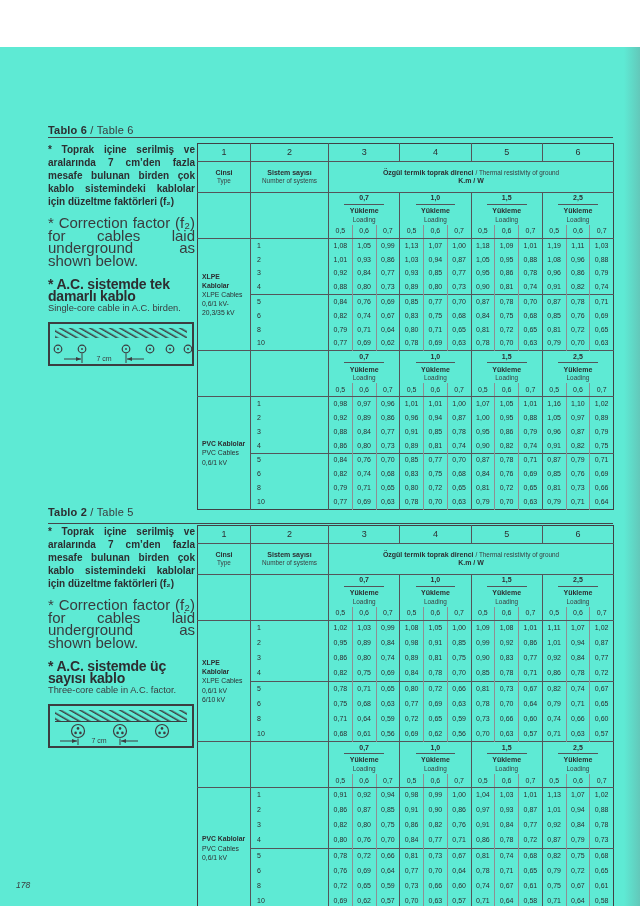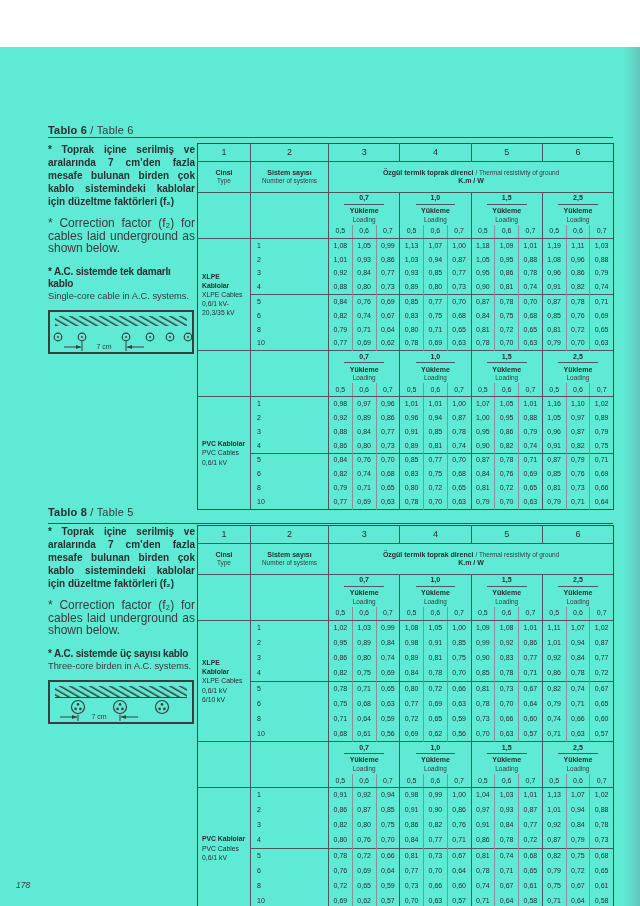--- a/index.html
+++ b/index.html
@@ -7,22 +7,22 @@
     font-family:"Liberation Sans",sans-serif;color:#2d2e31;overflow:hidden;margin-top:47px;}
   .edge{position:absolute;right:0;top:0;width:16px;height:906px;
     background:linear-gradient(to right,rgba(110,112,118,0),rgba(110,112,118,0.28));}
   .ttl{position:absolute;left:48px;font-size:11px;letter-spacing:0.2px;}
   .ttl b{font-weight:bold;}
   .ttl .tr{font-weight:normal;color:#3a3b3e;}
   .rule{position:absolute;left:48px;width:565px;height:1px;background:#45464a;}
   .leftcol{position:absolute;left:48px;width:147px;}
   .leftcol p{margin:0;}
   .intro{font-weight:bold;font-size:10px;line-height:13px;text-align:justify;margin-bottom:9px !important;}
-  .corr{font-size:12px;line-height:12.5px;text-align:justify;color:#3a3b3e;margin-bottom:11px !important;}
-  .acb{font-weight:bold;font-size:10px;line-height:12px;letter-spacing:-0.2px;}
+  .corr{font-size:15px;line-height:12.5px;text-align:justify;color:#3a3b3e;margin-bottom:11px !important;}
+  .acb{font-weight:bold;font-size:14px;line-height:12px;letter-spacing:-0.2px;}
   .acp{font-size:9.3px;line-height:12px;color:#3a3b3e;margin-bottom:8px !important;}
   .diag{margin-top:2px;}
   .gridwrap{position:absolute;left:197px;}
   .ct{border-collapse:collapse;table-layout:fixed;width:416px;font-size:7px;
       border:1.5px solid #404145;}
   .ct col.w1{width:53px;} .ct col.w2{width:78px;} .ct col.wn{width:23.75px;}
   .ct td{border-left:1px solid #8e8f93;text-align:center;vertical-align:middle;
       padding:0;line-height:1.18;overflow:hidden;}
   .ct td.gb{border-left:1px solid #54555a;}
   .ct td.nb{border-left:none;}
@@ -52,21 +52,21 @@
 
   <div class="ttl" style="top:77px">
     <b>Tablo 6</b>&nbsp;<span class="tr">/ Table 6</span>
   </div>
   <div class="rule" style="top:90px"></div>
 
   <div class="leftcol" style="top:96px">
     <p class="intro">* Toprak içine serilmiş ve aralarında 7 cm’den fazla mesafe bulunan birden çok kablo sistemindeki kablolar için düzeltme faktörleri (f₂)</p>
     <p class="corr">* Correction factor (f₂) for cables laid underground as shown below.</p>
     <p class="acb">* A.C. sistemde tek damarlı kablo</p>
-    <p class="acp">Single-core cable in A.C. systems.</p>
+    <p class="acp">Single-core cable in A.C. birden.</p>
     <div class="diag"><svg width="146" height="44" viewBox="0 0 146 44">
           <defs>
             <pattern id="hatch0" width="5" height="7" patternUnits="userSpaceOnUse" patternTransform="rotate(-60)">
               <rect width="1.5" height="7" fill="#3c3d40"></rect>
             </pattern>
           </defs>
           <rect x="1" y="1" width="144" height="42" fill="none" stroke="#3c3d40" stroke-width="2"></rect>
           <rect x="7" y="6" width="132" height="10" fill="url(#hatch0)"></rect>
           <circle cx="10" cy="27" r="3.8" fill="none" stroke="#3c3d40" stroke-width="1.2"></circle>
           <circle cx="10" cy="27" r="0.9" fill="#3c3d40"></circle>
@@ -418,29 +418,29 @@
             <td class="">0,63</td>
             <td class="gb">0,79</td>
             <td class="">0,71</td>
             <td class="">0,64</td>
           </tr>
         </tbody>
       </table>
     </div>
 
   <div class="ttl" style="top:459px">
-    <b>Tablo 8</b>&nbsp;<span class="tr">/ Table 5</span>
+    <b>Tablo 2</b>&nbsp;<span class="tr">/ Table 5</span>
   </div>
   <div class="rule" style="top:476px"></div>
 
   <div class="leftcol" style="top:478px">
     <p class="intro">* Toprak içine serilmiş ve aralarında 7 cm’den fazla mesafe bulunan birden çok kablo sistemindeki kablolar için düzeltme faktörleri (f₂)</p>
     <p class="corr">* Correction factor (f₂) for cables laid underground as shown below.</p>
     <p class="acb">* A.C. sistemde üç sayısı kablo</p>
-    <p class="acp">Three-core birden in A.C. systems.</p>
+    <p class="acp">Three-core cable in A.C. factor.</p>
     <div class="diag"><svg width="146" height="44" viewBox="0 0 146 44">
           <defs>
             <pattern id="hatch1" width="5" height="7" patternUnits="userSpaceOnUse" patternTransform="rotate(-60)">
               <rect width="1.5" height="7" fill="#3c3d40"></rect>
             </pattern>
           </defs>
           <rect x="1" y="1" width="144" height="42" fill="none" stroke="#3c3d40" stroke-width="2"></rect>
           <rect x="7" y="6" width="132" height="11" fill="url(#hatch1)"></rect>
           <line x1="7" y1="17.5" x2="139" y2="17.5" stroke="#3c3d40" stroke-width="1"></line>
           <circle cx="30" cy="27" r="6.5" fill="none" stroke="#3c3d40" stroke-width="1.2"></circle>

